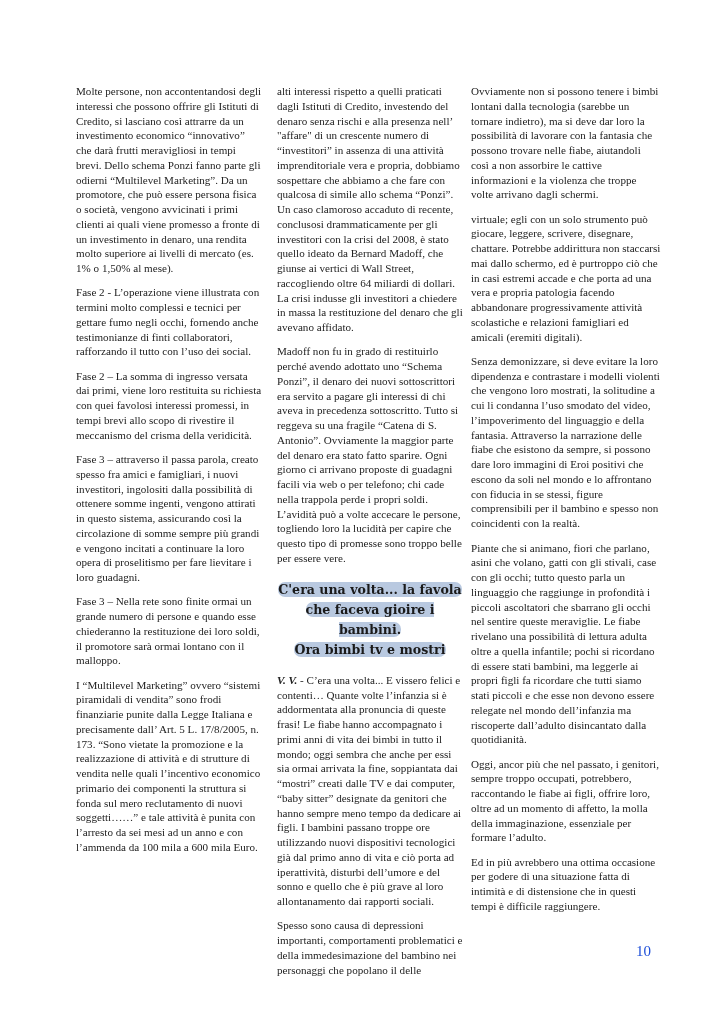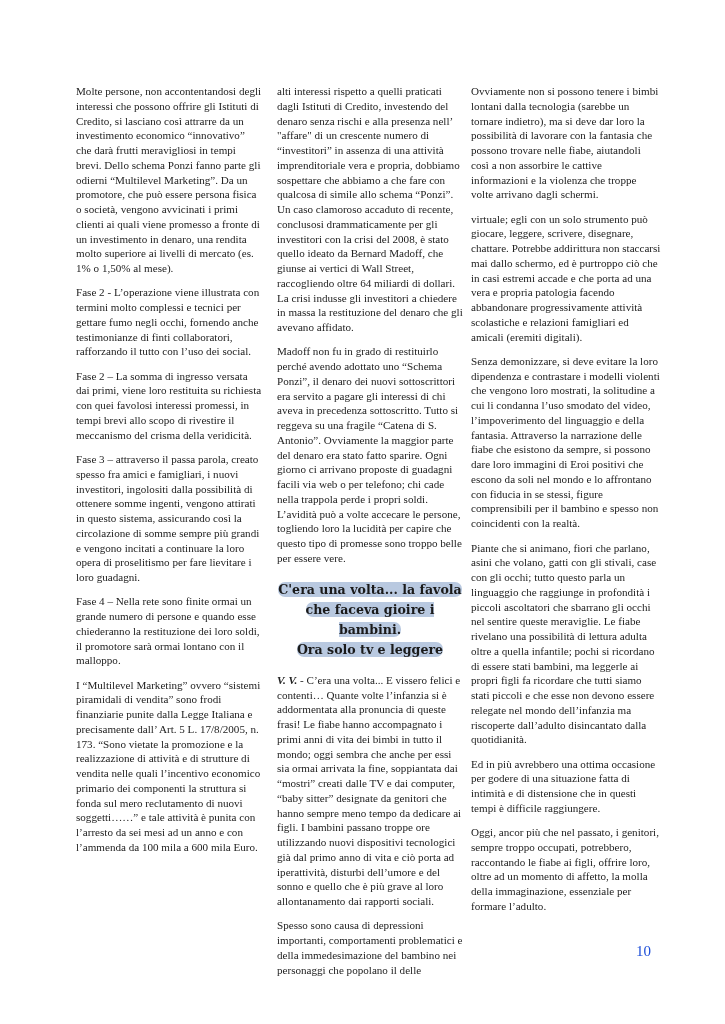--- a/index.html
+++ b/index.html
@@ -33,41 +33,41 @@
 </head>
 <body>
 
 <div class="page">
 
   <div class="col" id="col1">
     <p>Molte persone, non accontentandosi degli interessi che possono offrire gli Istituti di Credito, si lasciano così attrarre da un investimento economico “innovativo” che darà frutti meravigliosi in tempi brevi. Dello schema Ponzi fanno parte gli odierni “Multilevel Marketing”. Da un promotore, che può essere persona fisica o società, vengono avvicinati i primi clienti ai quali viene promesso a fronte di un investimento in denaro, una rendita molto superiore ai livelli di mercato (es. 1% o 1,50% al mese).</p>
     <p> Fase 2 - L’operazione viene illustrata con termini molto complessi e tecnici per gettare fumo negli occhi, fornendo anche testimonianze di finti collaboratori, rafforzando il tutto con l’uso dei social.</p>
     <p>Fase 2 – La somma di ingresso versata dai primi, viene loro restituita su richiesta con quei  favolosi interessi promessi, in tempi brevi allo scopo di rivestire il meccanismo del crisma della veridicità.</p>
     <p>Fase 3 – attraverso il passa parola, creato spesso fra amici e famigliari, i nuovi investitori, ingolositi dalla possibilità di ottenere somme ingenti, vengono attirati in questo sistema, assicurando così la circolazione di somme sempre più grandi e vengono incitati a continuare la loro opera di proselitismo per fare lievitare i loro guadagni.</p>
-    <p>Fase 4 – Nella rete sono finite ormai un grande numero di persone e quando esse chiederanno la restituzione dei loro soldi, il promotore sarà ormai lontano con il malloppo.</p>
+    <p>Fase 3 – Nella rete sono finite ormai un grande numero di persone e quando esse chiederanno la restituzione dei loro soldi, il promotore sarà ormai lontano con il malloppo.</p>
     <p>I “Multilevel Marketing” ovvero “sistemi piramidali di vendita” sono frodi finanziarie punite dalla Legge Italiana e precisamente dall’ Art. 5 L. 17/8/2005, n. 173. “Sono vietate la promozione e la realizzazione di attività e di strutture di vendita nelle quali l’incentivo economico primario dei componenti la struttura si fonda sul mero reclutamento di nuovi soggetti……” e tale attività è punita con l’arresto da sei mesi ad un anno e con l’ammenda da 100 mila a 600 mila Euro.</p>
   </div>
 
   <div class="col" id="col2">
     <p>alti interessi rispetto a quelli praticati dagli Istituti di Credito, investendo del denaro senza rischi e alla presenza nell’ "affare" di un crescente numero di “investitori” in assenza di una attività imprenditoriale vera e propria, dobbiamo sospettare che abbiamo a che fare con qualcosa di simile allo schema “Ponzi”. Un caso clamoroso accaduto di recente, conclusosi drammaticamente per gli investitori con la crisi del 2008, è stato quello ideato da Bernard Madoff, che giunse ai vertici di Wall Street, raccogliendo oltre 64 miliardi di dollari. La crisi indusse gli investitori a chiedere in massa la restituzione del denaro che gli avevano affidato.</p>
     <p>Madoff non fu in grado di restituirlo perché avendo adottato uno “Schema Ponzi”, il denaro dei nuovi sottoscrittori era servito a pagare gli interessi di chi aveva in precedenza sottoscritto. Tutto si reggeva su una fragile “Catena di S. Antonio”. Ovviamente la maggior parte del denaro era stato fatto sparire. Ogni giorno ci arrivano proposte di guadagni facili via web o per telefono; chi cade nella trappola perde i propri soldi. L’avidità può a volte accecare le persone, togliendo loro la lucidità per capire che questo tipo di promesse sono troppo belle per essere vere.</p>
 
     <div class="heading">
       <span>C'era una volta... la favola</span><br>
       <span>che faceva gioire i bambini.</span><br>
-      <span>Ora solo tv e leggere</span>
+      <span>Ora bimbi tv e mostri</span>
     </div>
 
     <p><span class="byline">V. V.</span><span> - C’era una volta... E vissero felici e contenti… Quante volte l’infanzia si è addormentata alla pronuncia di queste frasi! Le fiabe hanno accompagnato i primi anni di vita dei bimbi in tutto il mondo; oggi sembra che anche per essi sia ormai arrivata la fine, soppiantata dai “mostri” creati dalle TV e dai computer, “baby sitter” designate da genitori che hanno sempre meno tempo da dedicare ai figli. I bambini passano troppe ore utilizzando nuovi dispositivi tecnologici già dal primo anno di vita e ciò porta ad iperattività, disturbi dell’umore e del sonno e quello che è più grave al loro allontanamento dai rapporti sociali.</span></p>
     <p>Spesso sono causa di depressioni importanti, comportamenti problematici e della immedesimazione del bambino nei personaggi che popolano il delle</p>
   </div>
 
   <div class="col" id="col3">
     <p>Ovviamente non si possono tenere i bimbi lontani dalla tecnologia (sarebbe un tornare indietro), ma si deve dar loro la possibilità di lavorare con la fantasia che possono trovare nelle fiabe, aiutandoli così a non assorbire le cattive informazioni e la violenza che troppe volte arrivano dagli schermi.</p>
     <p>virtuale; egli con un solo strumento può giocare, leggere, scrivere, disegnare, chattare. Potrebbe addirittura non staccarsi mai dallo schermo, ed è purtroppo ciò che in casi estremi accade e che porta ad una vera e propria patologia facendo abbandonare progressivamente attività scolastiche e relazioni famigliari ed amicali (eremiti digitali).</p>
     <p>Senza demonizzare, si deve evitare la loro dipendenza e contrastare i modelli violenti che vengono loro mostrati, la solitudine a cui li condanna l’uso smodato del video, l’impoverimento del linguaggio e della fantasia. Attraverso la narrazione delle fiabe che esistono da sempre, si possono dare loro immagini di Eroi positivi che escono da soli nel mondo e lo affrontano con fiducia in se stessi, figure comprensibili per il bambino e spesso non coincidenti con la realtà.</p>
     <p>Piante che si animano, fiori che parlano, asini che volano, gatti con gli stivali, case con gli occhi; tutto questo parla un linguaggio che raggiunge in profondità i piccoli ascoltatori che sbarrano gli occhi nel sentire queste meraviglie. Le fiabe rivelano una possibilità di lettura adulta oltre a quella infantile; pochi si ricordano di essere stati bambini, ma leggerle ai propri figli fa ricordare che tutti siamo stati piccoli e che esse non devono essere relegate nel mondo dell’infanzia ma riscoperte dall’adulto disincantato dalla quotidianità.</p>
+    <p>Oggi, ancor più che nel passato, i genitori, sempre troppo occupati, potrebbero, raccontando le fiabe ai figli, offrire loro, oltre ad un momento di affetto, la molla della immaginazione, essenziale per formare l’adulto.</p>
     <p>Ed in più avrebbero una ottima occasione per godere di una situazione fatta di intimità e di distensione che in questi tempi è difficile raggiungere.</p>
-    <p>Oggi, ancor più che nel passato, i genitori, sempre troppo occupati, potrebbero, raccontando le fiabe ai figli, offrire loro, oltre ad un momento di affetto, la molla della immaginazione, essenziale per formare l’adulto.</p>
   </div>
 
   <div class="pagenum">10</div>
 </div>
 
 </body></html>

